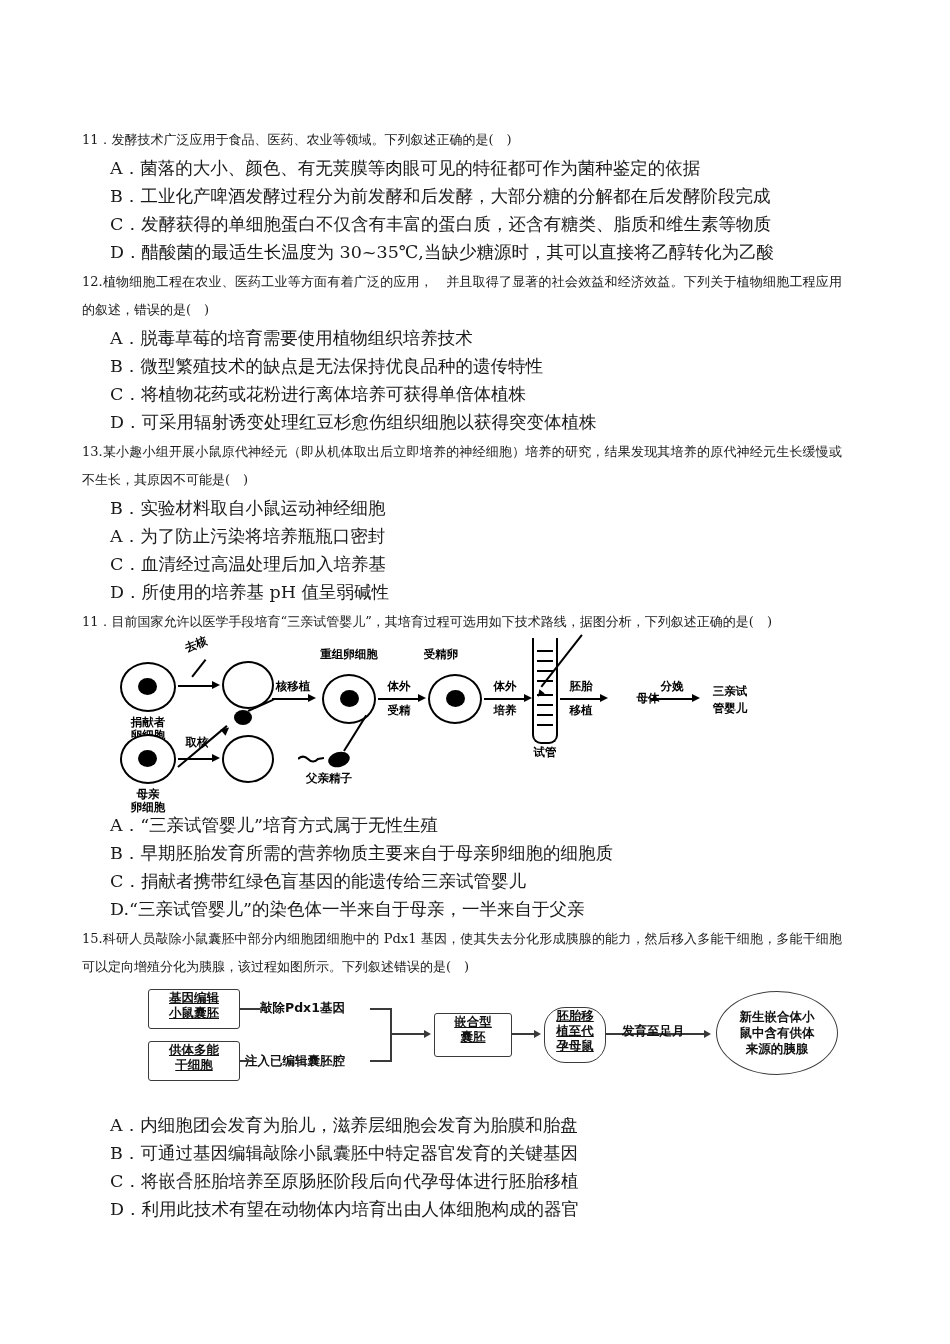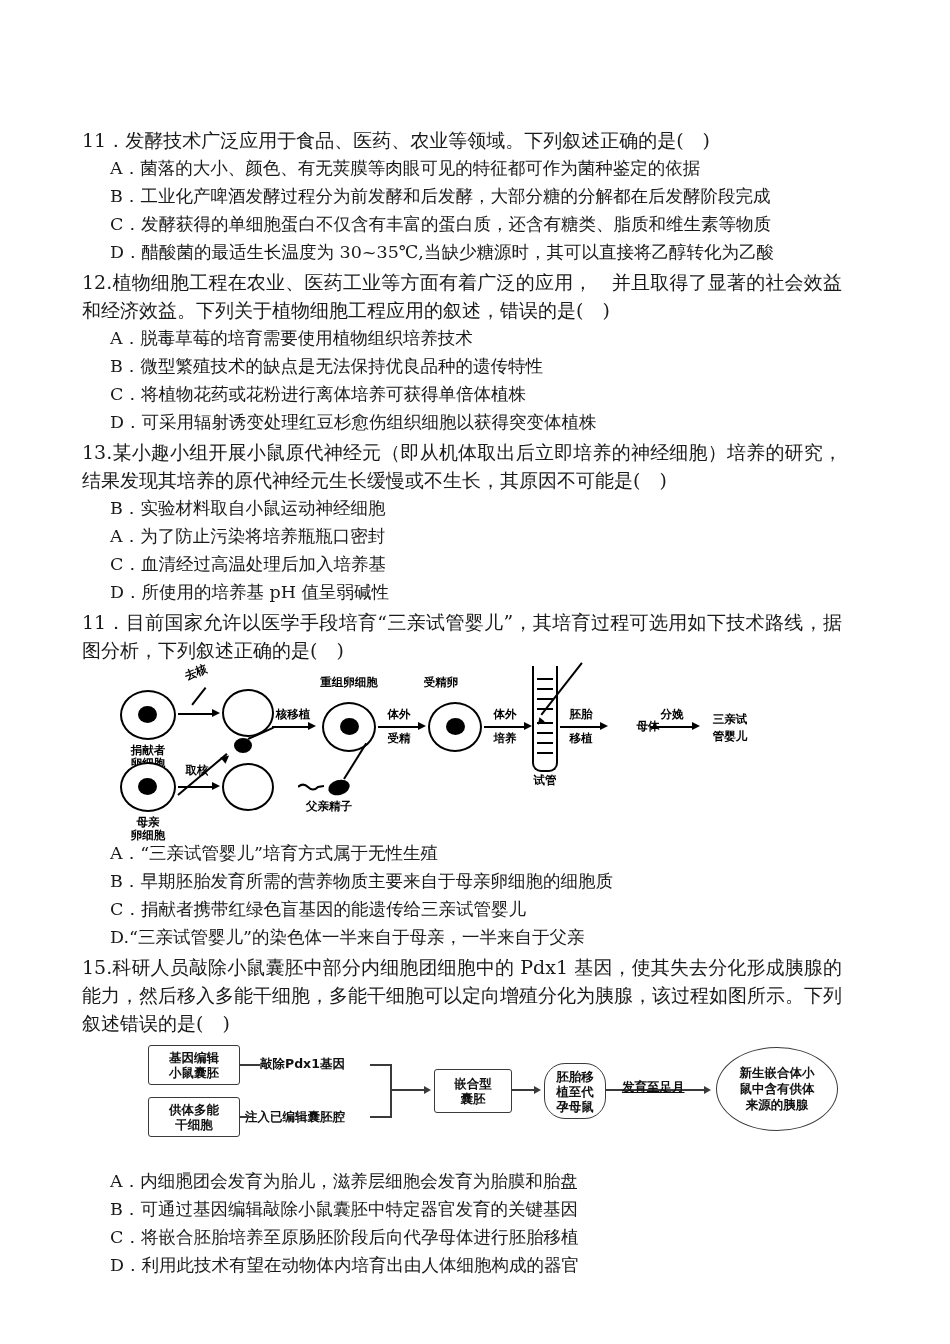--- a/index.html
+++ b/index.html
@@ -21,21 +21,21 @@
     box-sizing: border-box;
   }
   .content {
     position: absolute;
     left: 82px;
     top: 126px;
     width: 760px;
   }
   .q-block { margin: 0 0 2px 0; }
   .q-stem {
-    font-size: 19px;
+    font-size: 13px;
     line-height: 28px;
     text-align: justify;
     text-justify: inter-ideograph;
     margin: 0;
     text-indent: 0;
   }
   .opt {
     font-size: 17.5px;
     line-height: 28px;
     margin: 0;
@@ -118,24 +118,24 @@
     font-weight: bold;
     color: #111;
   }
   .fbox {
     position: absolute;
     border: 1.8px solid #3a3a3a;
     border-radius: 3px;
     background: #fff;
     box-sizing: border-box;
     display: flex;
-    align-items: center;
     justify-content: center;
     text-align: center;
     line-height: 15px;
+    text-decoration: underline;
   }
   .fellipse {
     position: absolute;
     border: 1.8px solid #3a3a3a;
     border-radius: 50%;
     background: #fff;
     box-sizing: border-box;
     display: flex;
     align-items: center;
     justify-content: center;
@@ -335,21 +335,21 @@
         <div class="fbox" style="left:462px; top:22px; width:62px; height:56px;border-radius:21px;">
           <div>
             <div>胚胎移</div>
             <div>植至代</div>
             <div>孕母鼠</div>
           </div>
         </div>
 
         <div class="fline" style="left:524px; top:48px; width:100px; height:1.8px;"></div>
         <div class="farrow" style="left:622px; top:45px;"></div>
-        <div class="flab" style="left:540px; top:39px;text-decoration:underline;">发育至足月</div>
+        <div class="flab" style="left:540px; top:39px;">发育至足月</div>
 
         <div class="fellipse" style="left:634px; top:6px; width:122px; height:84px;">
           <div>
             <div>新生嵌合体小</div>
             <div>鼠中含有供体</div>
             <div>来源的胰腺</div>
           </div>
         </div>
       </div>
 

